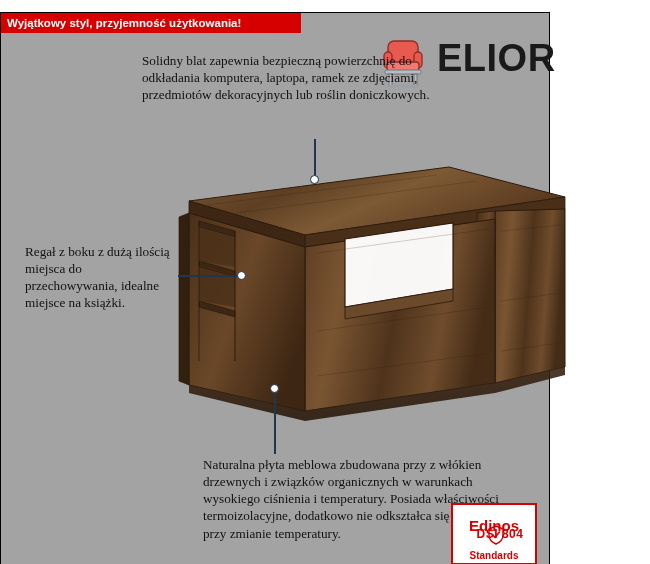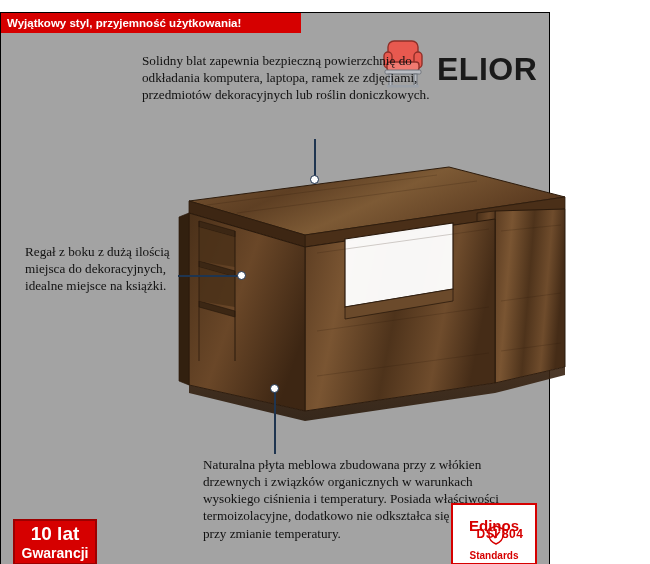--- a/index.html
+++ b/index.html
@@ -53,24 +53,24 @@
   #brand-chair {
     position: absolute;
     left: 0;
     top: 0;
     width: 56px;
     height: 56px;
   }
   #brand-name {
     position: absolute;
     left: 62px;
-    top: 16px;
+    top: 2px;
     font-family: "Liberation Sans", sans-serif;
     font-weight: bold;
-    font-size: 32px;
+    font-size: 38px;
     letter-spacing: 0.5px;
     color: #1a1a1a;
   }
 
   
   .callout {
     position: absolute;
     font-family: "Liberation Serif", serif;
     font-size: 13.2px;
     line-height: 1.30;
@@ -317,28 +317,24 @@
   <div class="dot" id="dot-top"></div>
 
   <div class="line" id="line-left-h"></div>
   <div class="dot" id="dot-left"></div>
 
   <div class="line" id="line-bottom-v"></div>
   <div class="dot" id="dot-bottom"></div>
 
   <div class="callout" id="callout-top">Solidny blat zapewnia bezpieczną powierzchnię do odkładania komputera, laptopa, ramek ze zdjęciami, przedmiotów dekoracyjnych lub roślin doniczkowych.</div>
 
-  <div class="callout" id="callout-left">Regał z boku z dużą ilością miejsca do dekoracyjnych, idealne miejsce na książki.</div>
+  <div class="callout" id="callout-left">Regał z boku z dużą ilością miejsca do przechowywania, idealne miejsce na książki.</div>
 
   <div class="callout" id="callout-bottom">Naturalna płyta meblowa zbudowana przy z włókien drzewnych i związków organicznych w warunkach wysokiego ciśnienia i temperatury. Posiada właściwości termoizolacyjne, dodatkowo nie odkształca się samoistnie przy zmianie temperatury.</div>
 
-  <div id="guarantee">
-    <div id="guarantee-years">10 lat</div>
-    <div id="guarantee-label">Gwarancji</div>
-  </div>
 
   <div id="edinos">
     <div id="edinos-name">Edinos</div>
     <svg id="edinos-shield" viewBox="0 0 18 20">
       <path d="M9 1 L16 4 V10 C16 14.5 12.5 17.5 9 19 C5.5 17.5 2 14.5 2 10 V4 Z" fill="none" stroke="#d60000" stroke-width="1.4"></path>
       <path d="M5.5 9.5 L8 12.5 L12.8 6.5" fill="none" stroke="#d60000" stroke-width="1.6"></path>
     </svg>
     <div id="edinos-code">DSI  804</div>
     <div id="edinos-sub">Standards</div>
   </div>

